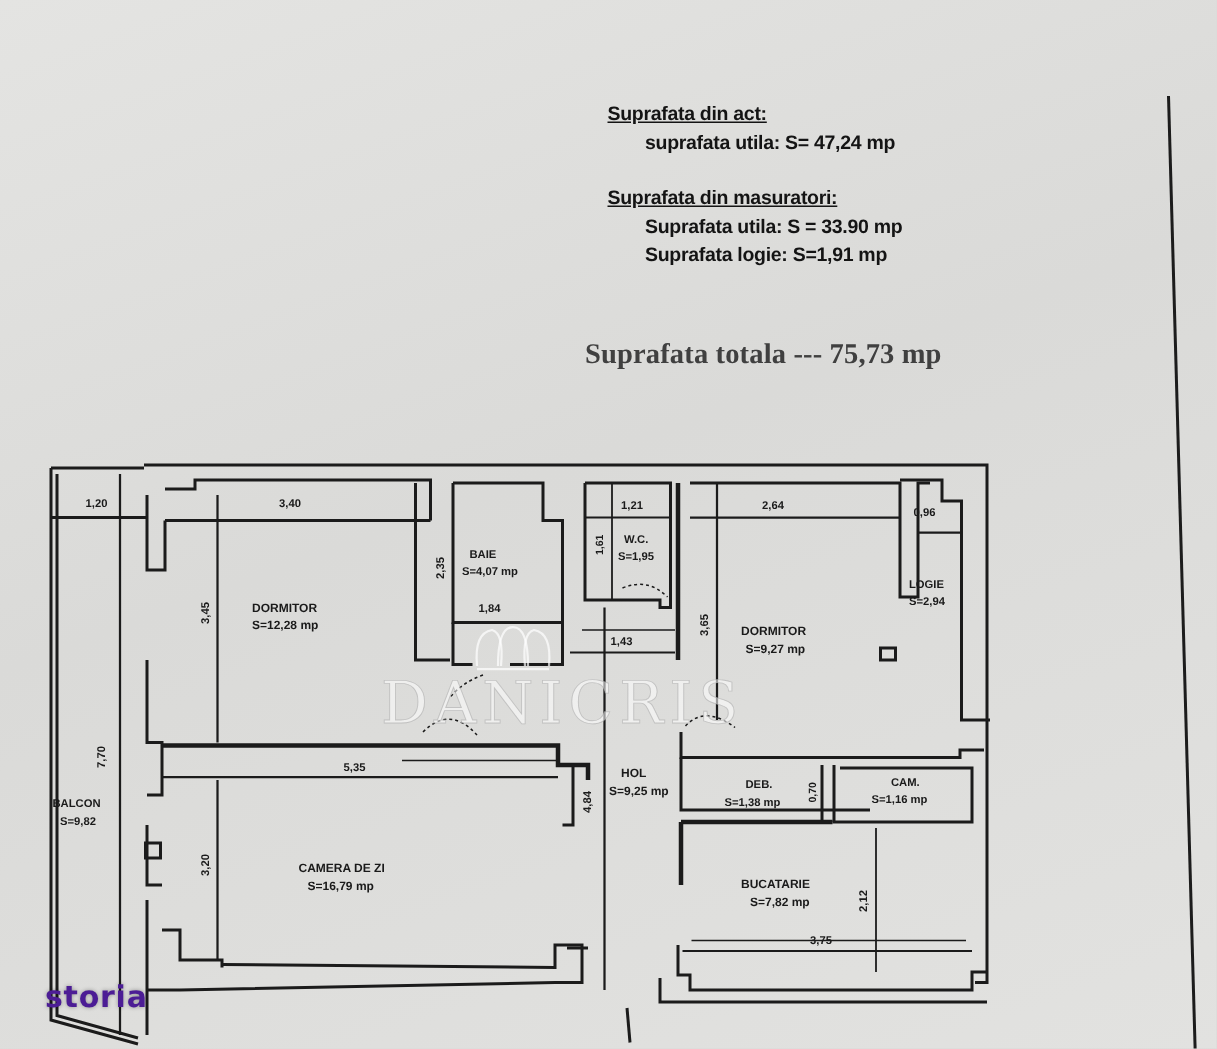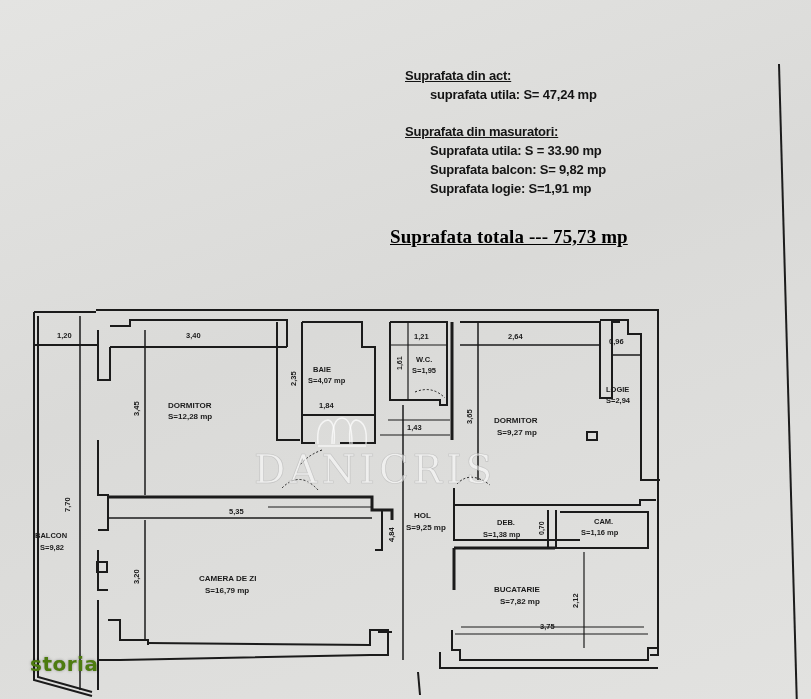--- a/index.html
+++ b/index.html
@@ -2,40 +2,39 @@
 <html><head>
 <meta charset="utf-8">
 <style>
   html, body { margin:0; padding:0; }
   body { width:811px; height:699px; overflow:hidden; background:#dcdcda; position:relative; font-family:"Liberation Sans", sans-serif; }
   .paper { position:absolute; left:0; top:0; width:811px; height:699px; background:linear-gradient(160deg,#e4e4e2 0%,#dadad8 45%,#e2e2e0 100%); }
   .summary { position:absolute; left:405px; top:66px; color:#141414; font-weight:bold; font-size:13px; line-height:19px; letter-spacing:-0.2px; }
   .summary .h { text-decoration:underline; }
   .summary .l { padding-left:25px; font-weight:bold; }
   .summary .gap { height:18px; }
-  .total { position:absolute; left:390px; top:226px; font-family:"Liberation Serif", serif; font-weight:bold; font-size:19px; text-decoration:underline; color:#000000; letter-spacing:0.1px; }
+  .total { position:absolute; left:390px; top:226px; font-family:"Liberation Serif", serif; font-weight:bold; font-size:19px; color:#404040; letter-spacing:0.1px; }
   .edge-line { position:absolute; left:778px; top:64px; width:2px; height:640px; background:#1c1c1c; transform:rotate(-1.6deg); transform-origin:top left; }
   svg.plan { position:absolute; left:0; top:0; }
   .plan text { font-family:"Liberation Sans", sans-serif; font-weight:bold; fill:#1a1a1a; }
   .watermark { position:absolute; left:254px; top:447px; font-family:"DejaVu Serif", serif; font-size:39px; letter-spacing:4px; color:rgba(255,255,255,0.55); -webkit-text-stroke:0.6px rgba(170,170,170,0.6); }
   .crown { position:absolute; left:314px; top:416px; }
-  .storia { position:absolute; left:30px; top:652px; font-family:"DejaVu Sans", sans-serif; font-weight:bold; font-size:20px; color:#4d7c0f; text-shadow:0 0 3px rgba(0,0,0,0.35); letter-spacing:0.5px;text-align:center; }
+  .storia { position:absolute; left:30px; top:652px; font-family:"DejaVu Sans", sans-serif; font-weight:bold; font-size:20px; color:#4c1d95; text-shadow:0 0 3px rgba(0,0,0,0.35); letter-spacing:0.5px;text-align:center; }
 </style>
 </head>
 <body>
 
 <div class="paper"></div>
 
 <div class="summary">
   <div class="h">Suprafata din act:</div>
   <div class="l">suprafata utila: S= 47,24 mp</div>
   <div class="gap"></div>
   <div class="h">Suprafata din masuratori:</div>
   <div class="l">Suprafata utila: S = 33.90 mp</div>
-  <div class="l">Suprafata balcon: S= 9,82 mp</div>
   <div class="l">Suprafata logie: S=1,91 mp</div>
 </div>
 
 <div class="total">Suprafata totala --- 75,73 mp</div>
 
 <div class="edge-line"></div>
 
 <svg class="plan" width="811" height="699" viewBox="0 0 811 699">
   <g fill="none" stroke="#1b1b1b" stroke-width="2">
 

